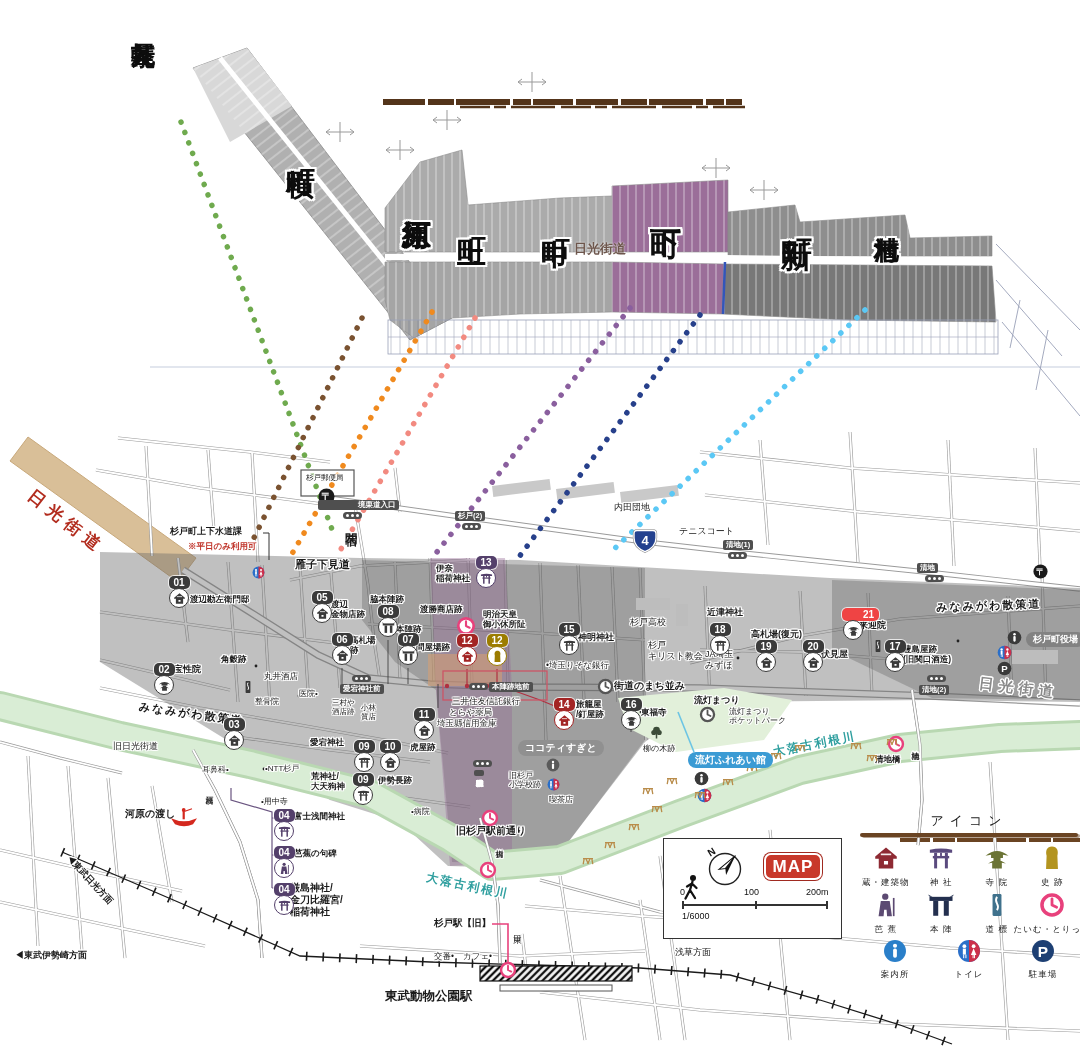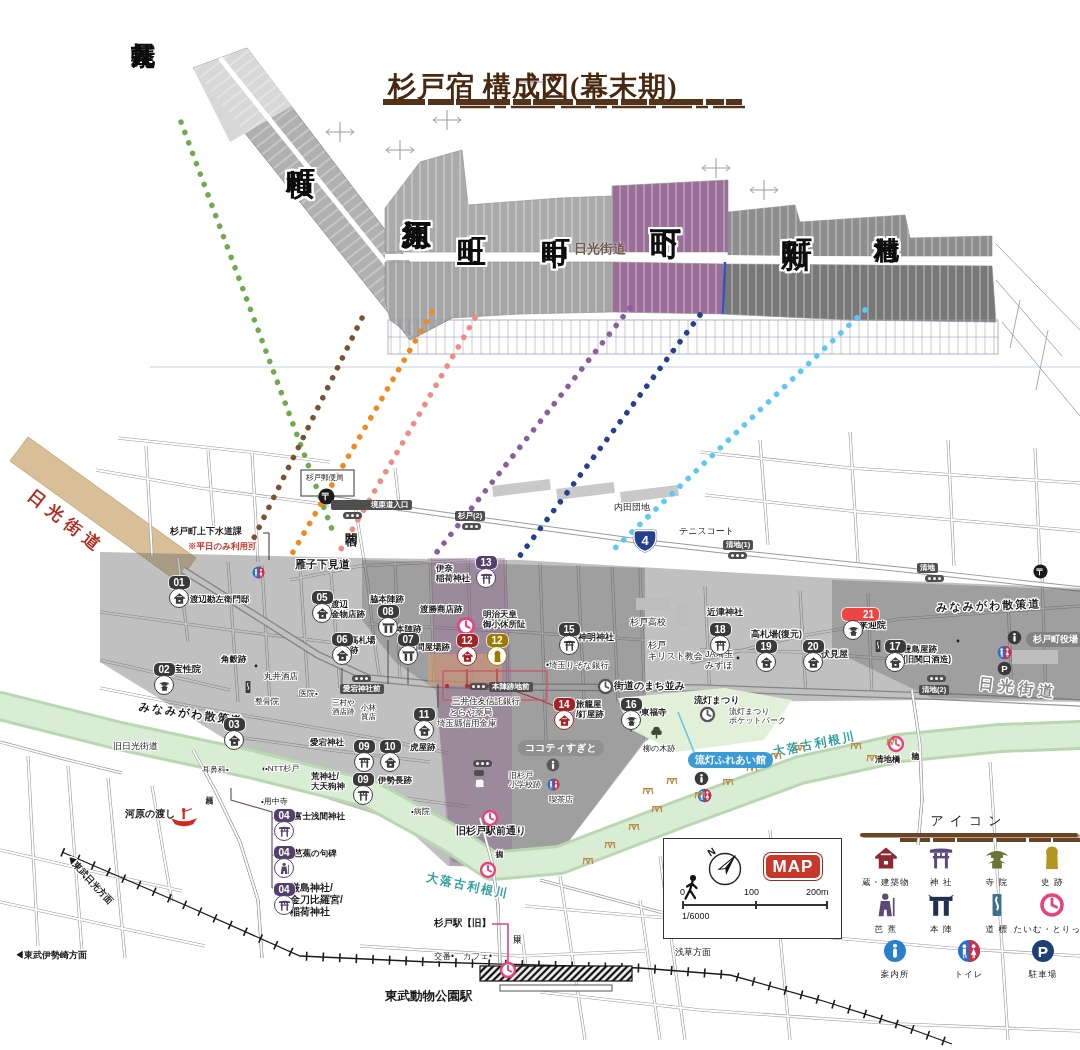--- a/index.html
+++ b/index.html
@@ -285,21 +285,20 @@
       <circle cx="264" cy="769" r="1.4" fill="#222"></circle>
       <circle cx="264" cy="801" r="1.4" fill="#222"></circle>
       <circle cx="418" cy="812" r="1.4" fill="#222"></circle>
       <circle cx="553" cy="663" r="1.4" fill="#222"></circle>
       <circle cx="706" cy="656" r="1.4" fill="#222"></circle>
       <circle cx="733" cy="712" r="1.4" fill="#222"></circle>
       <circle cx="641" cy="712" r="1.4" fill="#222"></circle>
       <circle cx="958" cy="641" r="1.4" fill="#222"></circle>
       <circle cx="738" cy="658" r="1.4" fill="#222"></circle>
     </svg>
-  <div id="title" style="left:388px;top:68px;">杉戸宿 構成図(幕末期)</div>
 
   <div id="mapbox">
     <svg width="46" height="46" style="position:absolute;left:38px;top:6px;">
       <circle cx="23" cy="24" r="15.5" fill="#fff" stroke="#222" stroke-width="1.4"></circle>
       <g transform="rotate(38 23 24)">
         <path d="M23 7 L27.5 28 L23 23.5 Z" fill="#111"></path>
         <path d="M23 7 L18.5 28 L23 23.5 Z" fill="#fff" stroke="#111" stroke-width="1"></path>
       </g>
       <text x="7" y="11" font-size="10" font-weight="bold" fill="#111" transform="rotate(-32 9 9)">N</text>
     </svg>
@@ -515,21 +514,21 @@
     <div class="mt v" style="left: 494px; top: 843px; font-size: 8px;">古川橋</div>
     <div class="mt b" style="left: 434px; top: 917px; font-size: 9.5px;">杉戸駅【旧】</div>
     <div class="mt" style="left: 434px; top: 951px; font-size: 8.5px;">交番•</div>
     <div class="mt" style="left: 463px; top: 951px; font-size: 8.5px;">カフェ•</div>
     <div class="mt v" style="left: 513px; top: 929px; font-size: 8.5px;">東口</div>
     <div class="mt" style="left: 675px; top: 947px; font-size: 9px;">浅草方面</div>
     <div class="mt b" style="left: 15px; top: 950px; font-size: 9px;">◀東武伊勢崎方面</div>
     <div class="mt b" style="left: 72px; top: 853px; font-size: 9px; transform: rotate(47deg);">◀東武日光方面</div>
     <div class="mt b" style="left: 385px; top: 989px; font-size: 12.5px;">東武動物公園駅</div>
     <div class="mt red2" style="left: 36px; top: 486px; font-size: 17px; transform: rotate(38deg); letter-spacing: 6px;">日光街道</div>
-    <div class="bus" style="left: 331px; top: 500px; padding-left: 40px;">境栗道入口</div>
+    <div class="bus" style="left: 318px; top: 500px; padding-left: 40px;">境栗道入口</div>
     <div class="busdots" style="left: 343px; top: 512px;">
       <i></i>
       <i></i>
       <i></i>
     </div>
     <div class="bus" style="left: 455px; top: 511px;">杉戸(2)</div>
     <div class="busdots" style="left: 462px; top: 523px;">
       <i></i>
       <i></i>
       <i></i>

